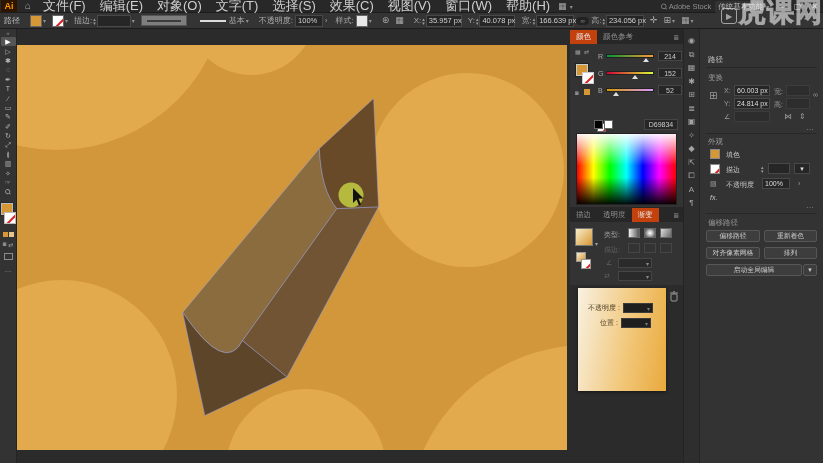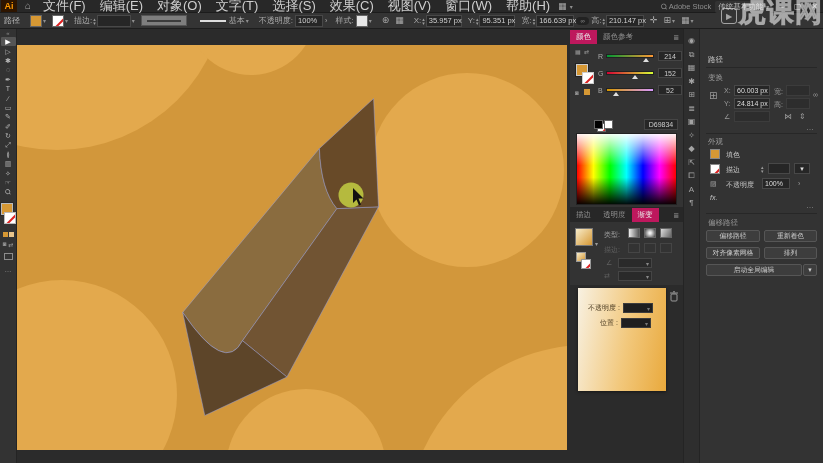--- a/index.html
+++ b/index.html
@@ -63,21 +63,21 @@
 .sb-ic{color:#9a9a9a;font-size:6.5px;padding:0 3px}
 .sb-track{position:absolute;left:255px;top:5px;width:301px;height:4px;background:#272727;border-radius:2px}
 .sb-thumb{position:absolute;left:143px;top:0;width:20px;height:4px;background:#5c5c5c;border-radius:2px}
 
 
 .dock{position:absolute;left:567px;top:29px;width:256px;height:434px;background:#2b2b2b;z-index:20}
 .col1{position:absolute;left:3px;top:0;width:113px;height:434px;background:#2b2b2b}
 .panel{background:#333}
 .phead{height:15px;background:#272727;display:flex;align-items:flex-end}
 .ptab{padding:2px 6px 2px;font-size:7.5px;color:#8f8f8f}
-.ptab.active{background:#be185d;color:#e8e8e8}
+.ptab.active{background:#c2410c;color:#e8e8e8}
 .pmenu{margin-left:auto;color:#9a9a9a;font-size:7px;padding:0 4px 2px}
 
 .colorpanel{position:absolute;left:0;top:0;width:113px;height:178px}
 .cp-body{position:relative;height:163px}
 .cp-proxy-f{position:absolute;left:6px;top:20px;width:12px;height:12px;background:var(--fill);border:1px solid #ccc;outline:1px solid #222}
 .cp-proxy-s{position:absolute;left:12px;top:28px;width:12px;height:12px}
 .cp-miniic{position:absolute;color:#9a9a9a;font-size:6px}
 .ch-row{position:absolute;left:28px;height:10px;display:flex;align-items:center}
 .ch-l{width:8px;color:#a9a9a9;font-size:7px}
 .ch-track{position:relative;width:48px;height:4px;border:1px solid #222}
@@ -211,35 +211,35 @@
         <span>▴</span>
         <span>▾</span>
       </span>
     <span class="cb-box" style="width:36px">35.957 px</span>
     <span class="gap2"></span>
     <span>Y:</span>
     <span class="stepper">
         <span>▴</span>
         <span>▾</span>
       </span>
-    <span class="cb-box" style="width:36px">95.351 px</span>
+    <span class="cb-box" style="width:36px">40.078 px</span>
     <span class="gap2"></span>
     <span>宽:</span>
     <span class="stepper">
         <span>▴</span>
         <span>▾</span>
       </span>
     <span class="cb-box" style="width:38px">166.639 px</span>
     <span class="linkpill">∞</span>
     <span>高:</span>
     <span class="stepper">
         <span>▴</span>
         <span>▾</span>
       </span>
-    <span class="cb-box" style="width:38px">210.147 px</span>
+    <span class="cb-box" style="width:38px">234.056 px</span>
     <span class="gap2"></span>
     <span class="ic">✛</span>
     <span class="gap2"></span>
     <span class="ic">⊞</span>
     <span class="ddl">▾</span>
     <span class="gap2"></span>
     <span class="ic">▦</span>
     <span class="ddl">▾</span>
   </div>
 

